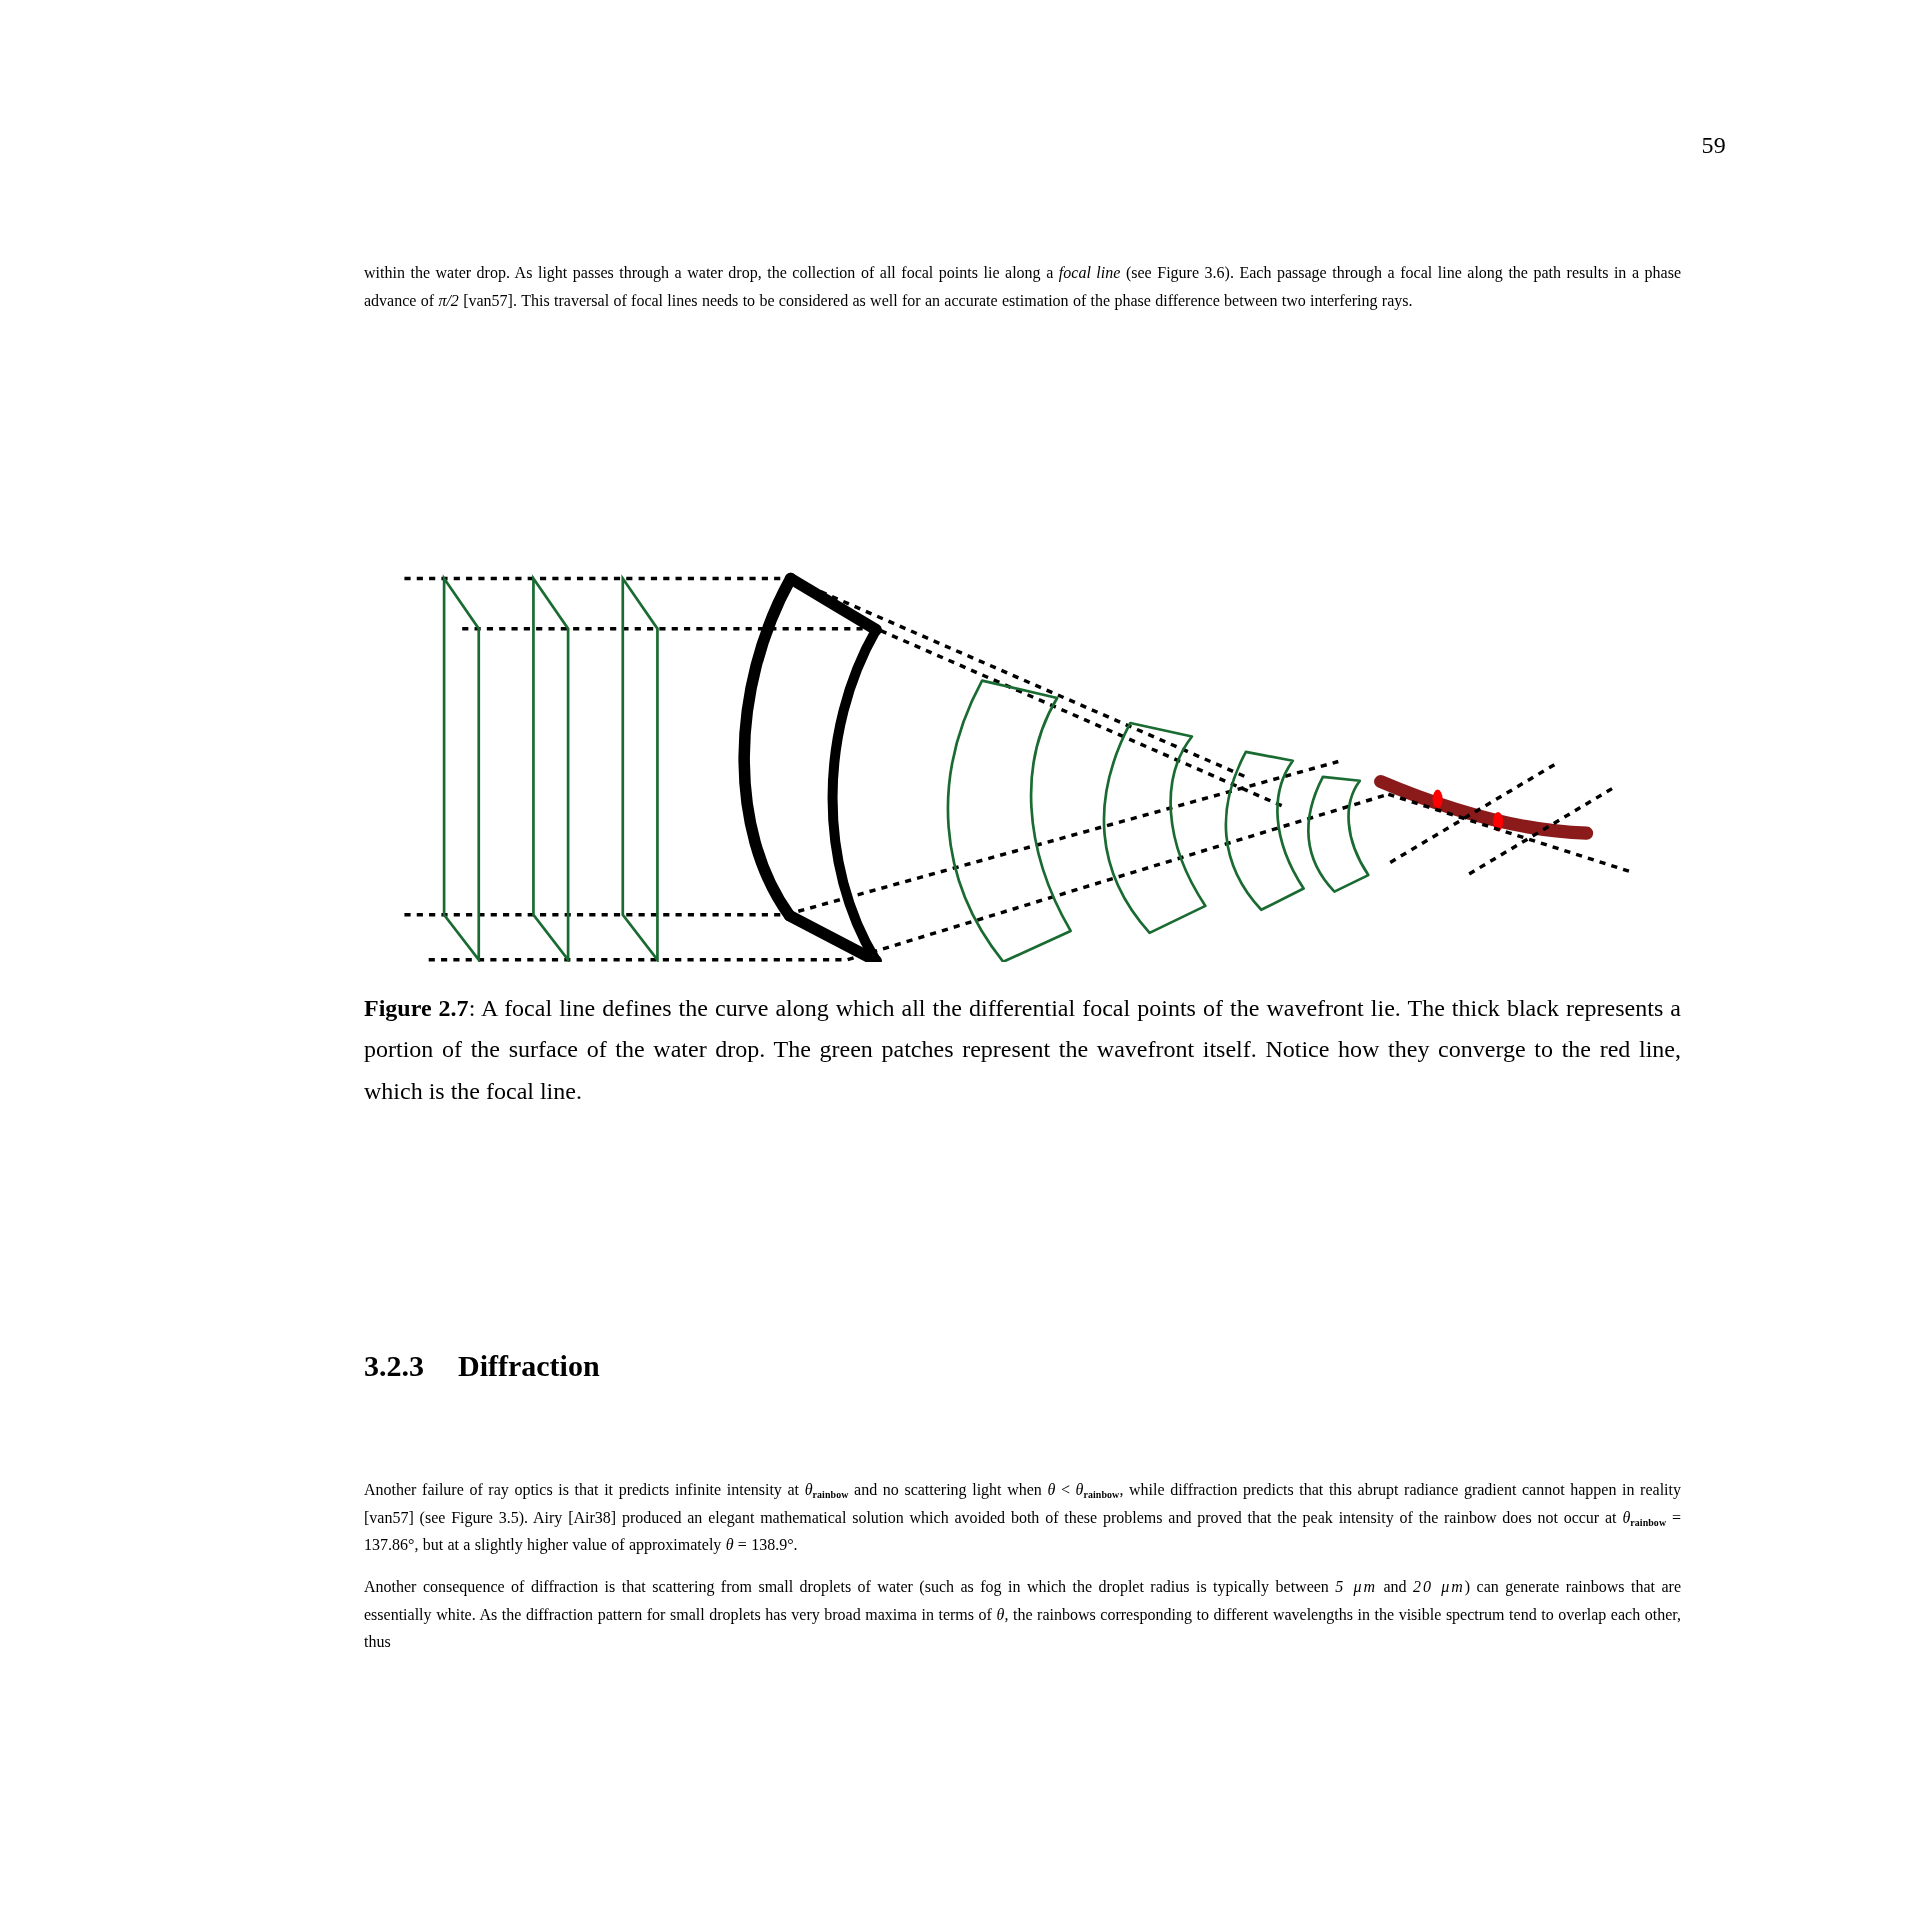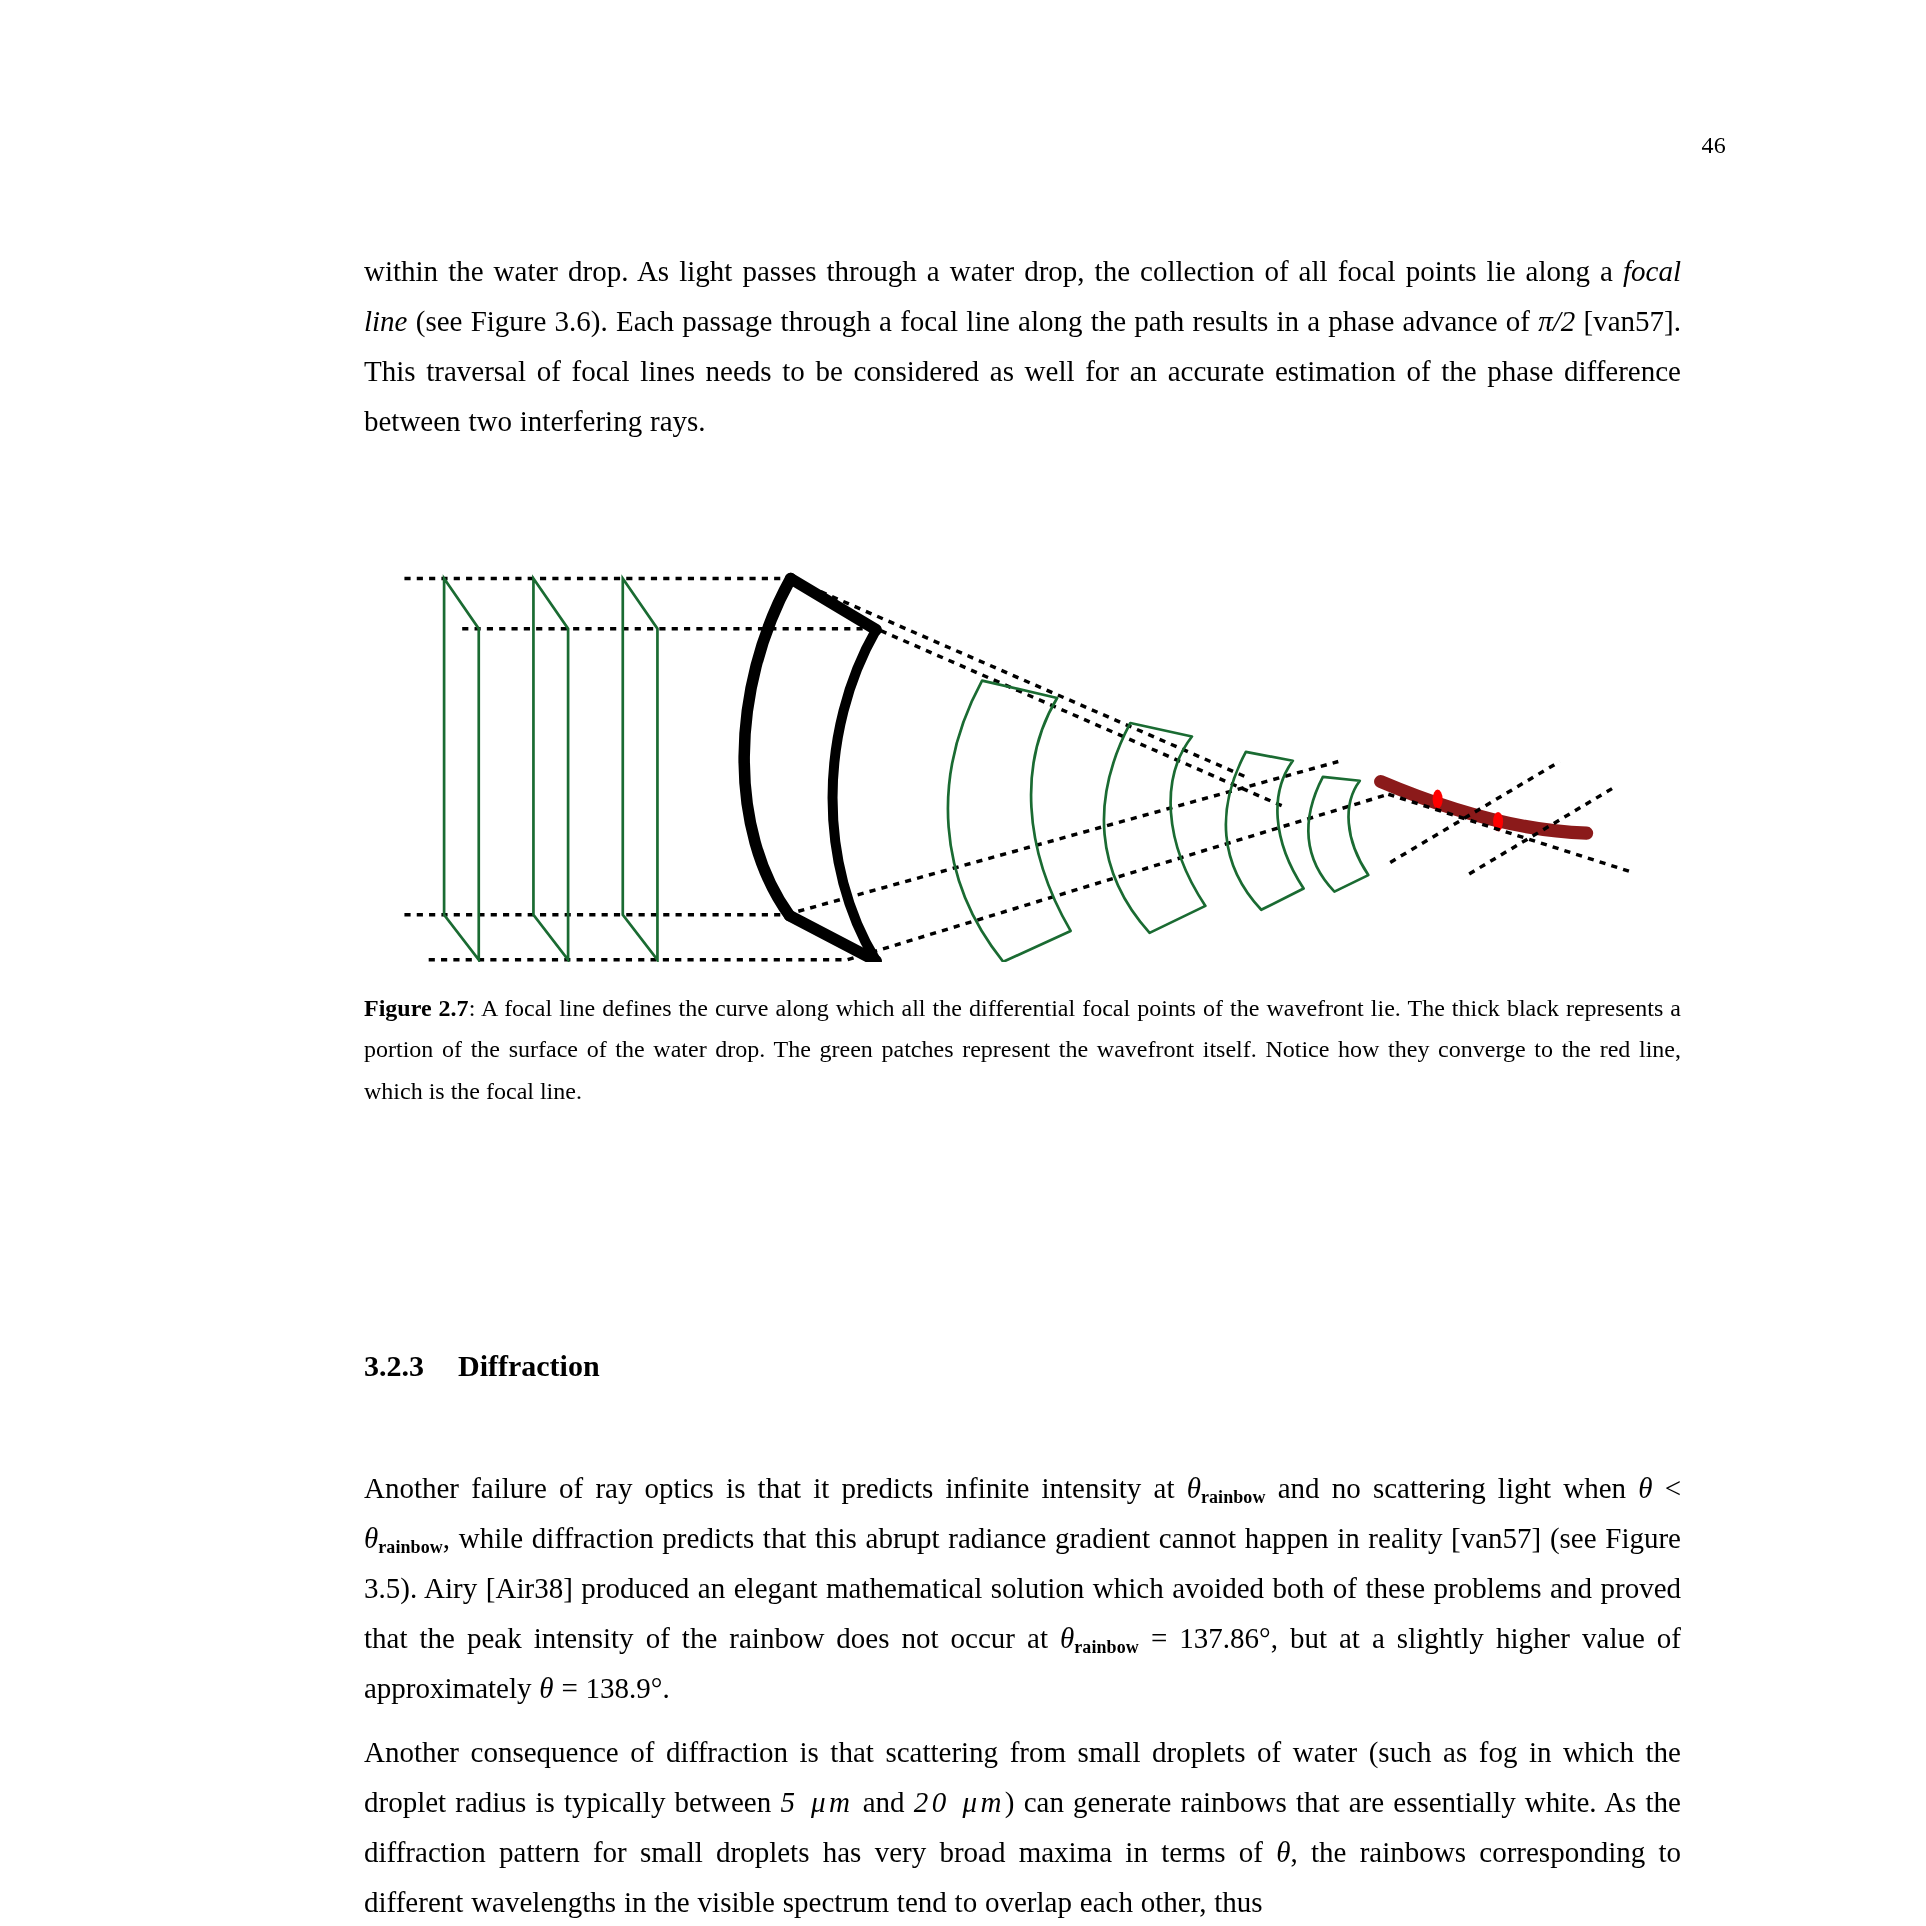--- a/index.html
+++ b/index.html
@@ -24,22 +24,22 @@
     line-height: 1;
     letter-spacing: 0.2px;
   }
   .content {
     position: absolute;
     left: 364px;
     top: 247px;
     width: 1317px;
   }
   p.body {
-    margin: 0 0 0 0;
-    font-size: 29px;
+    margin: 12px 0 0 0;
+    font-size: 16px;
     line-height: 1.72;
     text-align: justify;
     text-justify: inter-word;
     -webkit-hyphens: none;
     hyphens: none;
     word-spacing: 0.02em;
   }
   p.body + p.body { margin-top: 14.6px; }
   .it { font-style: italic; }
   .mathvar { font-style: italic; font-family: "Liberation Serif", "DejaVu Serif", serif; }
@@ -89,21 +89,21 @@
     left: 364px;
     top: 1464px;
     width: 1317px;
   }
 </style>
 </head>
 <body>
 
 <div class="page">
 
-  <div class="folio">46</div>
+  <div class="folio">59</div>
 
   <div class="content">
     <p class="body"><span>within the water drop.  As light passes through a water drop, the collection of all focal points lie along a </span><span class="it">focal line</span><span> (see Figure 3.6).   Each passage through a focal line along the path results in a phase advance of </span><span class="mathvar">π/2</span><span> [van57].  This traversal of focal lines needs to be considered as well for an accurate estimation of the phase difference between two interfering rays.</span></p>
   </div>
 
   <div class="figure-wrap">
     <svg viewBox="0 0 3420 1040" preserveAspectRatio="xMidYMid meet">
 
       <g stroke="#000000" stroke-width="9" stroke-linecap="butt" stroke-dasharray="16 16" fill="none">
 

